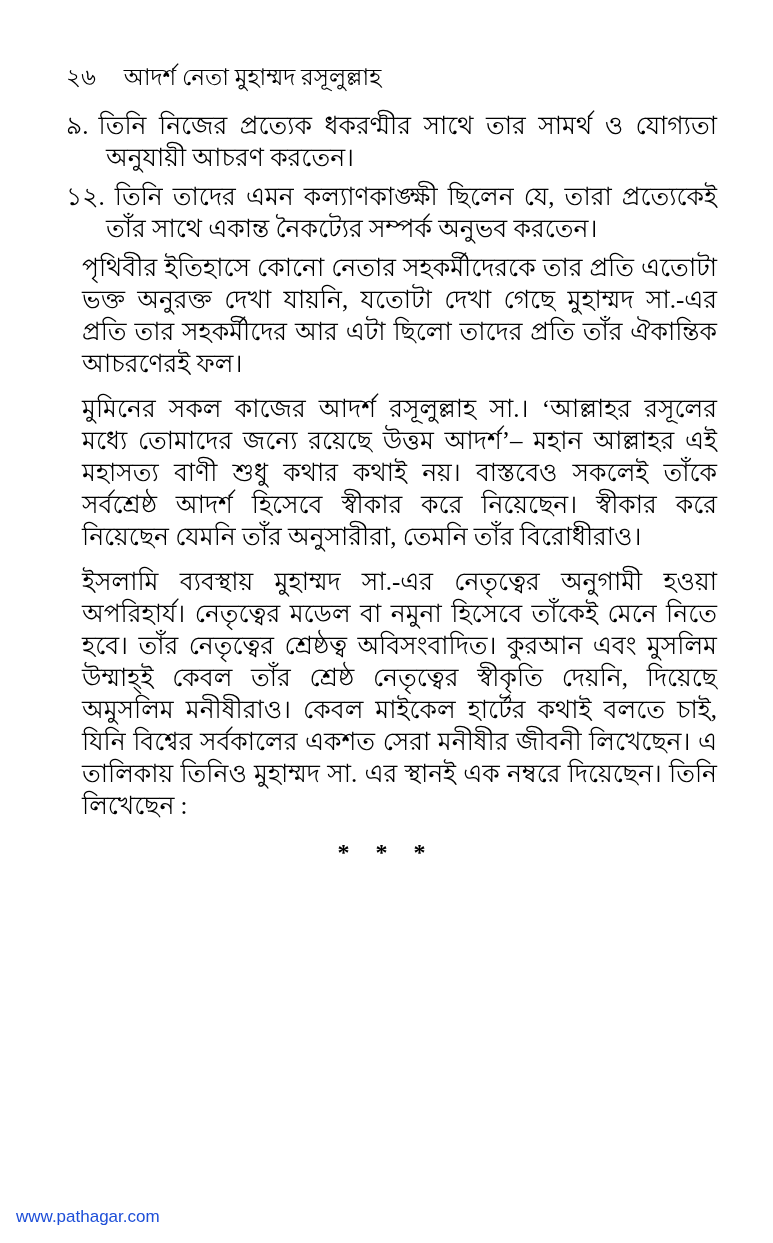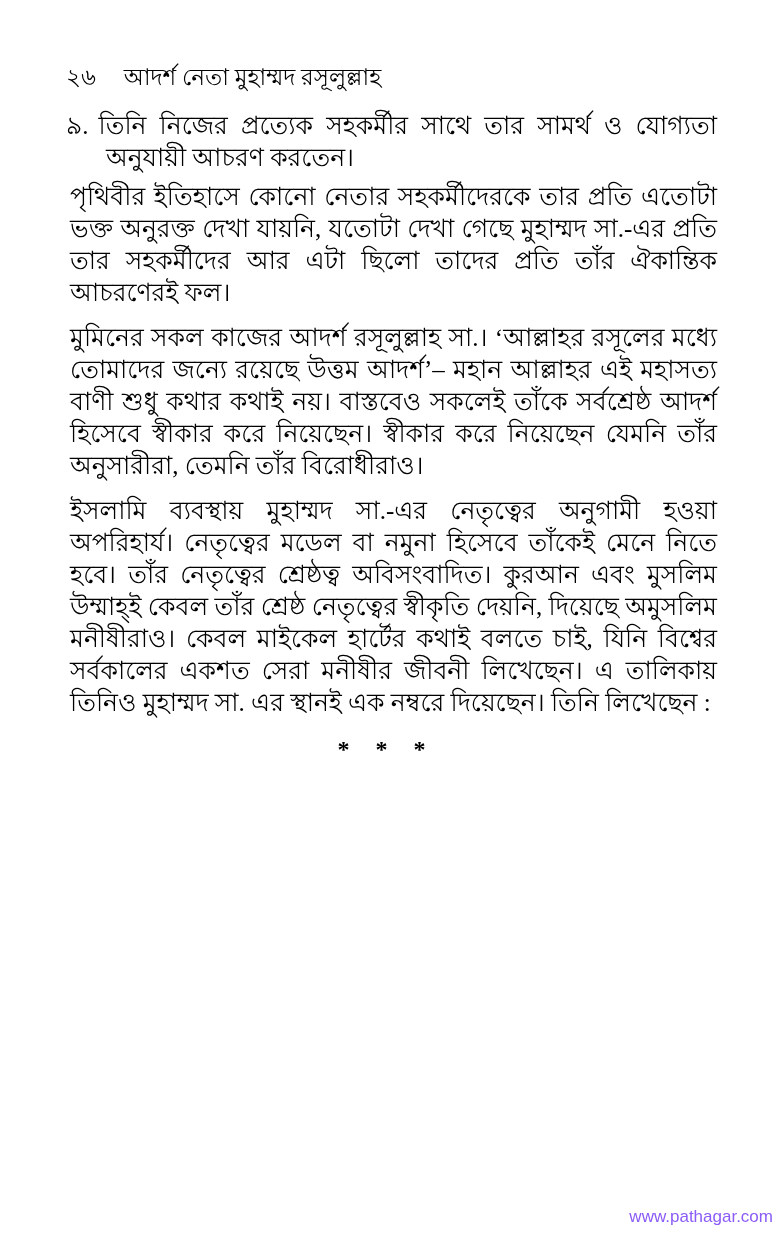--- a/index.html
+++ b/index.html
@@ -35,59 +35,62 @@
     text-align: justify;
     padding-left: 40px;
     text-indent: -40px;
     margin-bottom: 7px;
   }
   .list-item .num {
     margin-right: 10px;
   }
   .para {
     text-align: justify;
-    margin: 13px 0 0 4px;
+    margin: 13px 0 0 16px;
   }
   .para.first-after-list {
     margin-top: 7px;
   }
   .end-mark {
     text-align: center;
     font-weight: bold;
     font-size: 24px;
     letter-spacing: 10px;
     margin-top: 14px;
     padding-right: 10px; 
   }
   .page-footer {
     position: absolute;
-    left: 4px;
+    left: 16px;
     right: 0;
     bottom: 16px;
-    text-align: right;
+    text-align: left;
     font-family: "Liberation Sans", "DejaVu Sans", sans-serif;
     font-size: 17px;
-    color: #8b5cf6;
+    color: #1d4ed8;
   }
 </style>
 </head>
 <body>
 
 <div class="page">
 
   <div class="running-header">
     <span class="page-num">২৬</span>
     <span class="book-title">আদর্শ নেতা মুহাম্মদ রসূলুল্লাহ</span>
   </div>
 
   <div class="body-text">
 
     <div class="list">
       <div class="list-item">
-        <span class="num">৯.</span><span class="txt">তিনি নিজের প্রত্যেক সহকর্মীর সাথে তার সামর্থ ও যোগ্যতা অনুযায়ী আচরণ করতেন।</span>
+        <span class="num">৯.</span><span class="txt">তিনি নিজের প্রত্যেক ধকরণ্মীর সাথে তার সামর্থ ও যোগ্যতা অনুযায়ী আচরণ করতেন।</span>
+      </div>
+      <div class="list-item">
+        <span class="num">১২.</span><span class="txt">তিনি তাদের এমন কল্যাণকাঙ্ক্ষী ছিলেন যে, তারা প্রত্যেকেই তাঁর সাথে একান্ত নৈকট্যের সম্পর্ক অনুভব করতেন।</span>
       </div>
     </div>
 
     <p class="para first-after-list">পৃথিবীর ইতিহাসে কোনো নেতার সহকর্মীদেরকে তার প্রতি এতোটা ভক্ত অনুরক্ত দেখা যায়নি, যতোটা দেখা গেছে মুহাম্মদ সা.-এর প্রতি তার সহকর্মীদের আর এটা ছিলো তাদের প্রতি তাঁর ঐকান্তিক আচরণেরই ফল।</p>
     <p class="para">মুমিনের সকল কাজের আদর্শ রসূলুল্লাহ সা.। ‘আল্লাহর রসূলের মধ্যে তোমাদের জন্যে রয়েছে উত্তম আদর্শ’– মহান আল্লাহর এই মহাসত্য বাণী শুধু কথার কথাই নয়। বাস্তবেও সকলেই তাঁকে সর্বশ্রেষ্ঠ আদর্শ হিসেবে স্বীকার করে নিয়েছেন। স্বীকার করে নিয়েছেন যেমনি তাঁর অনুসারীরা, তেমনি তাঁর বিরোধীরাও।</p>
     <p class="para">ইসলামি ব্যবস্থায় মুহাম্মদ সা.-এর নেতৃত্বের অনুগামী হওয়া অপরিহার্য। নেতৃত্বের মডেল বা নমুনা হিসেবে তাঁকেই মেনে নিতে হবে। তাঁর নেতৃত্বের শ্রেষ্ঠত্ব অবিসংবাদিত। কুরআন এবং মুসলিম উম্মাহ্‌ই কেবল তাঁর শ্রেষ্ঠ নেতৃত্বের স্বীকৃতি দেয়নি, দিয়েছে অমুসলিম মনীষীরাও। কেবল মাইকেল হার্টের কথাই বলতে চাই, যিনি বিশ্বের সর্বকালের একশত সেরা মনীষীর জীবনী লিখেছেন। এ তালিকায় তিনিও মুহাম্মদ সা. এর স্থানই এক নম্বরে দিয়েছেন। তিনি লিখেছেন :</p>
 
     <div class="end-mark">* * *</div>
   </div>
 

